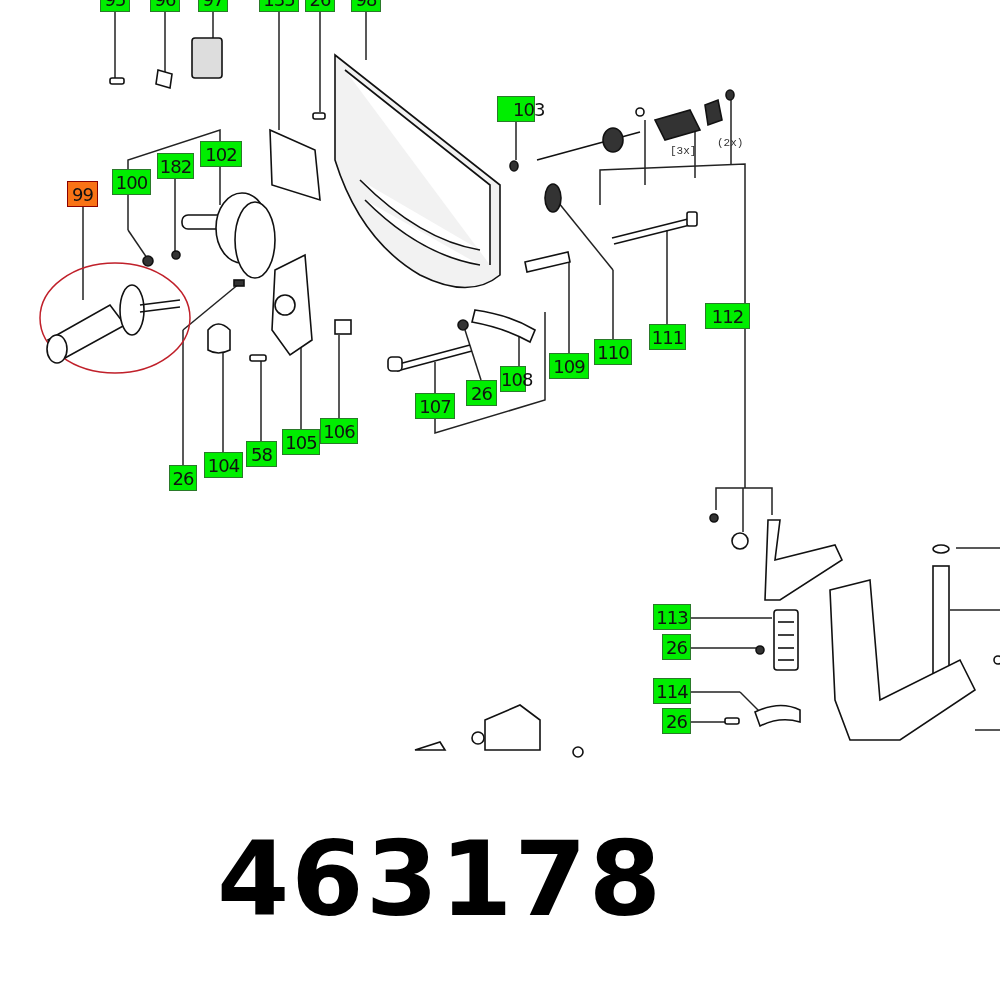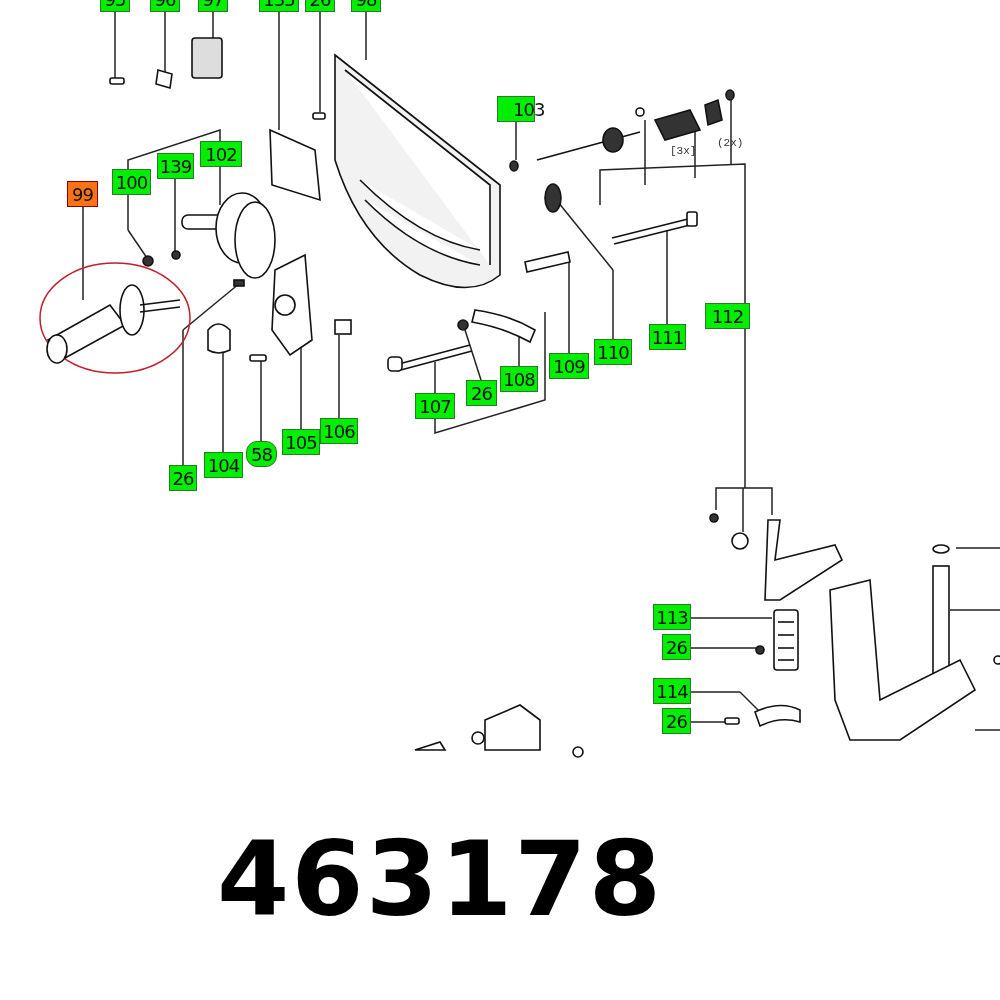--- a/index.html
+++ b/index.html
@@ -162,31 +162,31 @@
 
   <div id="callouts">
       <div class="callout" style="left: 100px; top: -14px; width: 30px;">95</div>
       <div class="callout" style="left: 150px; top: -14px; width: 30px;">96</div>
       <div class="callout" style="left: 198px; top: -14px; width: 30px;">97</div>
       <div class="callout" style="left: 259px; top: -14px; width: 40px;">135</div>
       <div class="callout" style="left: 305px; top: -14px; width: 30px;">26</div>
       <div class="callout" style="left: 351px; top: -14px; width: 30px;">98</div>
       <div class="callout selected" style="left: 67px; top: 181px; width: 31px;">99</div>
       <div class="callout" style="left: 112px; top: 169px; width: 39px;">100</div>
-      <div class="callout" style="left: 157px; top: 153px; width: 37px;">139</div>
+      <div class="callout" style="left: 157px; top: 153px; width: 37px;">182</div>
       <div class="callout" style="left: 200px; top: 141px; width: 42px;">102</div>
       <div class="callout" style="left: 497px; top: 96px; width: 38px; padding-left: 15px;">103</div>
       <div class="callout" style="left: 169px; top: 465px; width: 28px;">26</div>
       <div class="callout" style="left: 204px; top: 452px; width: 39px;">104</div>
-      <div class="callout" style="left: 246px; top: 441px; width: 31px; border-radius: 11px;">58</div>
+      <div class="callout" style="left: 246px; top: 441px; width: 31px;">58</div>
       <div class="callout" style="left: 282px; top: 429px; width: 38px;">105</div>
       <div class="callout" style="left: 320px; top: 418px; width: 38px;">106</div>
       <div class="callout" style="left: 415px; top: 393px; width: 40px;">107</div>
       <div class="callout" style="left: 466px; top: 380px; width: 31px;">26</div>
-      <div class="callout" style="left: 500px; top: 366px; width: 38px;">108</div>
+      <div class="callout" style="left: 500px; top: 366px; width: 26px;">108</div>
       <div class="callout" style="left: 549px; top: 353px; width: 40px;">109</div>
       <div class="callout" style="left: 594px; top: 339px; width: 38px;">110</div>
       <div class="callout" style="left: 649px; top: 324px; width: 37px;">111</div>
       <div class="callout" style="left: 705px; top: 303px; width: 45px;">112</div>
       <div class="callout" style="left: 653px; top: 604px; width: 38px;">113</div>
       <div class="callout" style="left: 662px; top: 634px; width: 29px;">26</div>
       <div class="callout" style="left: 653px; top: 678px; width: 38px;">114</div>
       <div class="callout" style="left: 662px; top: 708px; width: 29px;">26</div>
     </div>
   <div id="qty-notes">

